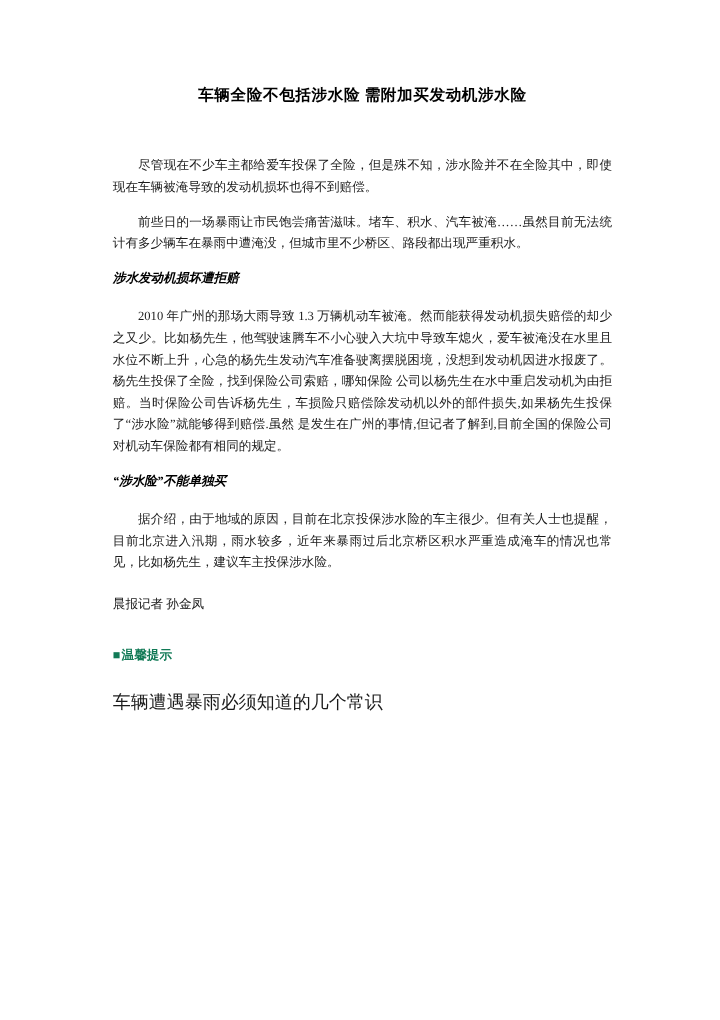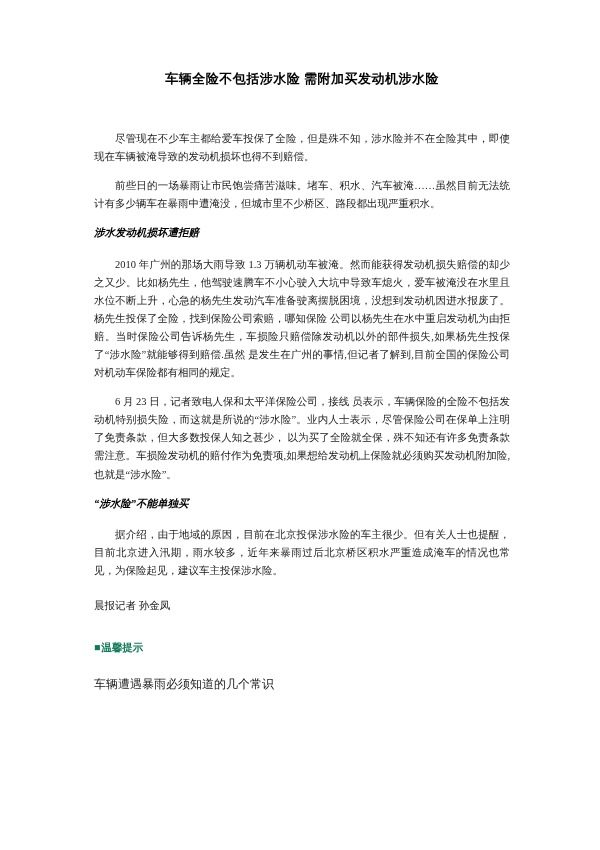--- a/index.html
+++ b/index.html
@@ -48,41 +48,40 @@
     line-height: 1.6;
   }
   .tip-header {
     font-size: 10.5px;
     font-weight: bold;
     margin-bottom: 18px;
     line-height: 1.6;
   }
   .tip-marker { margin-right: 1px; }
   .tip-heading {
-    font-size: 12px;
+    font-size: 15px;
     color: #1a1a1a;
     margin-bottom: 18px;
     line-height: 1.6;
   }
 </style>
 </head>
 <body>
 
 <div class="page">
   <h1 class="title">车辆全险不包括涉水险 需附加买发动机涉水险</h1>
 
   <p class="para">尽管现在不少车主都给爱车投保了全险，但是殊不知，涉水险并不在全险其中，即使现在车辆被淹导致的发动机损坏也得不到赔偿。</p>
   <p class="para">前些日的一场暴雨让市民饱尝痛苦滋味。堵车、积水、汽车被淹……虽然目前无法统计有多少辆车在暴雨中遭淹没，但城市里不少桥区、路段都出现严重积水。</p>
 
   <h2 class="heading">涉水发动机损坏遭拒赔</h2>
   <p class="para">2010 年广州的那场大雨导致 1.3 万辆机动车被淹。然而能获得发动机损失赔偿的却少之又少。比如杨先生，他驾驶速腾车不小心驶入大坑中导致车熄火，爱车被淹没在水里且水位不断上升，心急的杨先生发动汽车准备驶离摆脱困境，没想到发动机因进水报废了。杨先生投保了全险，找到保险公司索赔，哪知保险 公司以杨先生在水中重启发动机为由拒赔。当时保险公司告诉杨先生，车损险只赔偿除发动机以外的部件损失,如果杨先生投保了“涉水险”就能够得到赔偿.虽然 是发生在广州的事情,但记者了解到,目前全国的保险公司对机动车保险都有相同的规定。</p>
-  <p class="para">6 月 23 日，记者致电人保和太平洋保险公司，接线 员表示，车辆保险的全险不包括发动机特别损失险，而这就是所说的“涉水险”。业内人士表示，尽管保险公司在保单上注明了免责条款，但大多数投保人知之甚少， 以为买了全险就全保，殊不知还有许多免责条款需注意。车损险发动机的赔付作为免责项,如果想给发动机上保险就必须购买发动机附加险,也就是“涉水险”。</p>
 
   <h2 class="heading">“涉水险”不能单独买</h2>
-  <p class="para">据介绍，由于地域的原因，目前在北京投保涉水险的车主很少。但有关人士也提醒，目前北京进入汛期，雨水较多，近年来暴雨过后北京桥区积水严重造成淹车的情况也常见，为保险起见，建议车主投保涉水险。</p>
+  <p class="para">据介绍，由于地域的原因，目前在北京投保涉水险的车主很少。但有关人士也提醒，目前北京进入汛期，雨水较多，近年来暴雨过后北京桥区积水严重造成淹车的情况也常见，比如杨先生，建议车主投保涉水险。</p>
 
   <p class="byline">晨报记者 孙金凤</p>
 
   <p class="tip-header" style="color: rgb(17, 122, 86); margin-top: 25px;">
     <span class="tip-marker">■</span><span>温馨提示</span>
   </p>
 
   <p class="tip-heading">车辆遭遇暴雨必须知道的几个常识</p>
 
 </div>

